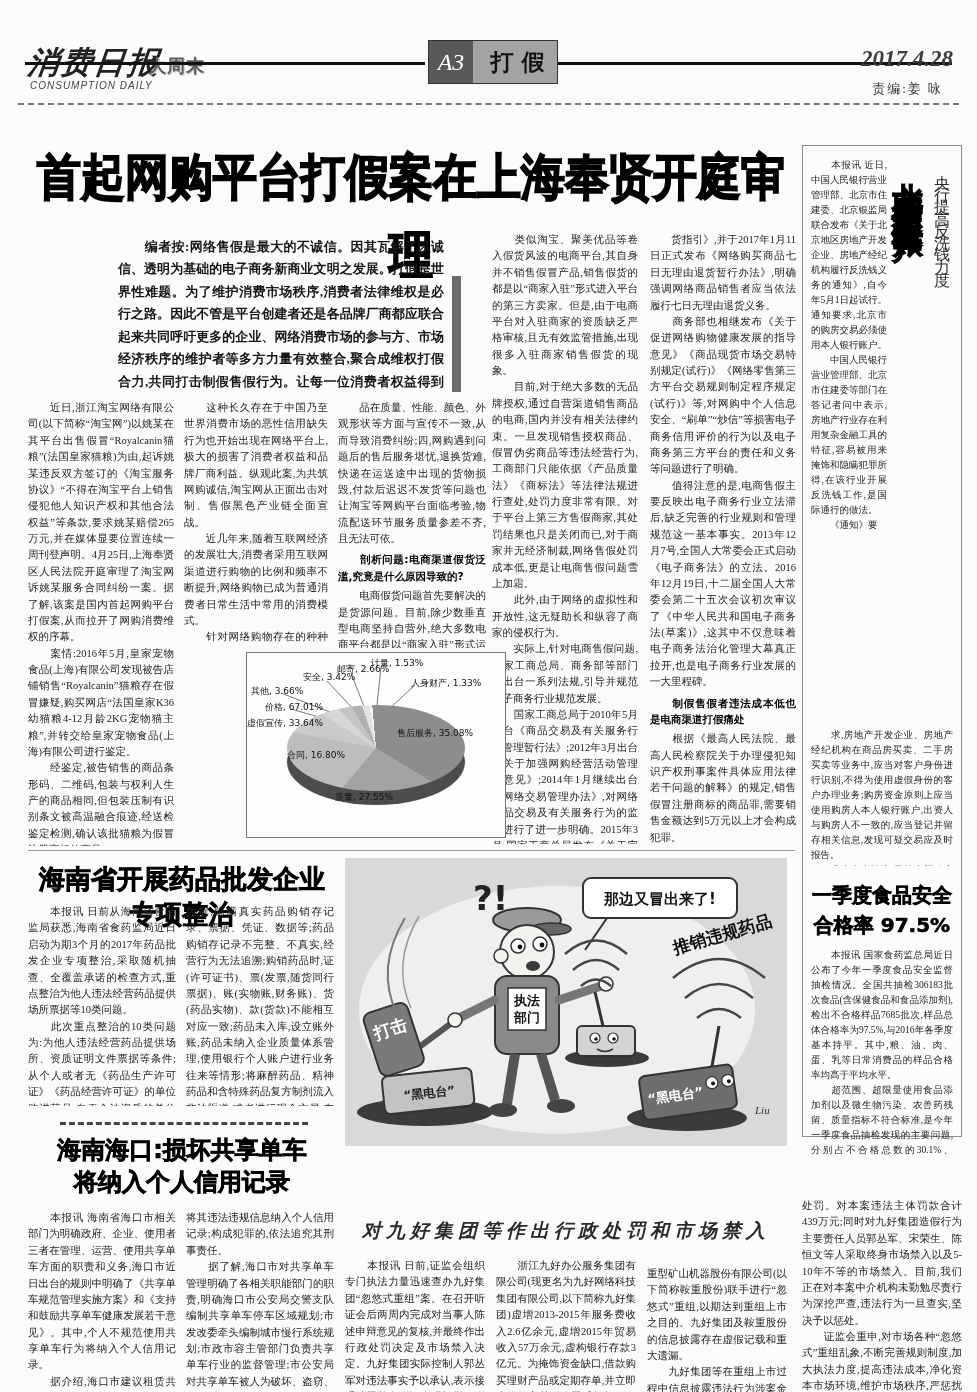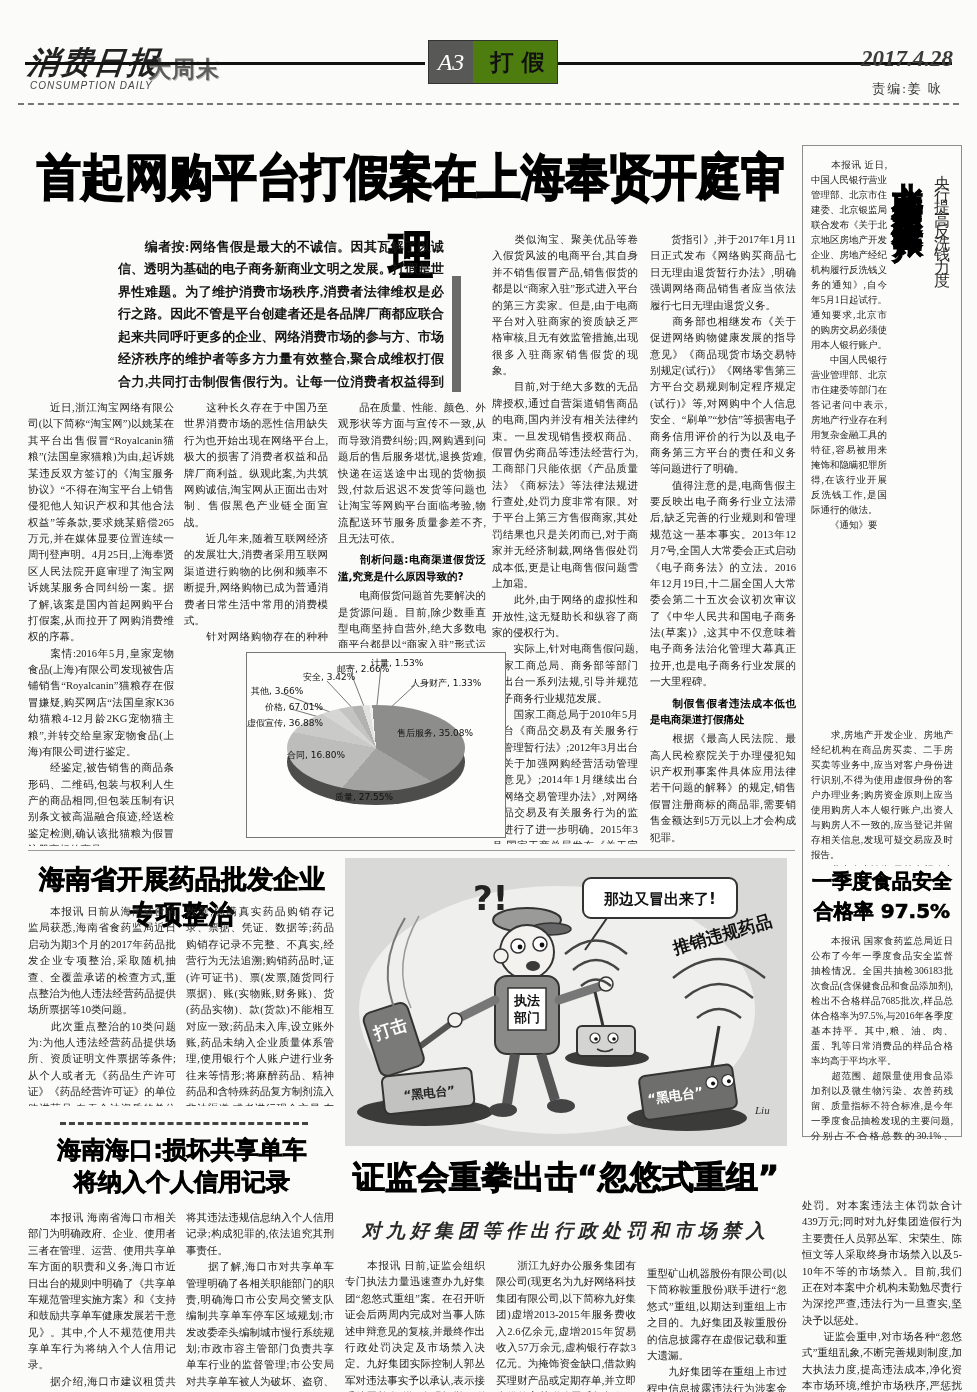--- a/index.html
+++ b/index.html
@@ -9,23 +9,23 @@
 
   
   .masthead{position:absolute;left:0;top:0;width:977px;height:115px;}
   .mast-rule-l{position:absolute;left:25px;top:62px;width:400px;height:3px;background:#111;}
   .mast-rule-r{position:absolute;left:557px;top:62px;width:395px;height:3px;background:#111;}
   .mast-dashed{position:absolute;left:18px;top:103px;width:941px;border-top:2px dashed #777;}
   .logo{position:absolute;left:28px;top:42px;font-size:31px;font-weight:900;font-style:italic;
         letter-spacing:2px;color:#222;transform:skewX(-6deg);}
   .logo-sub{position:absolute;left:30px;top:80px;font-size:10px;font-style:italic;letter-spacing:1px;color:#444;
         font-family:"Liberation Sans",sans-serif;}
-  .badge-weekend{position:absolute;left:148px;top:54px;font-size:23px;font-weight:900;color:#5d5d5b;
+  .badge-weekend{position:absolute;left:148px;top:54px;font-size:18px;font-weight:900;color:#5d5d5b;
         letter-spacing:1px;font-family:"DejaVu Sans",sans-serif;text-shadow:1px 1px 0 #bbb;}
-  .secbox{position:absolute;left:428px;top:40px;height:44px;display:flex;border:1px solid #333;background:#4d7c0f;}
+  .secbox{position:absolute;left:428px;top:40px;height:44px;display:flex;border:1px solid #333;background:#a3a3a3;}
   .secbox .a3{width:44px;background:#585856;color:#fff;font-size:24px;font-style:italic;
         display:flex;align-items:center;justify-content:center;font-family:"Liberation Serif",serif;}
   .secbox .sec{width:84px;display:flex;align-items:center;justify-content:center;font-size:23px;font-weight:900;
         letter-spacing:8px;padding-left:13px;color:#111;font-family:"DejaVu Sans",sans-serif;}
   .issue-date{position:absolute;right:24px;top:46px;font-size:23px;font-style:italic;font-weight:bold;color:#3c3c3a;}
   .editor-credit{position:absolute;right:34px;top:80px;font-size:13px;color:#333;letter-spacing:2px;}
 
   
   .lead-headline{position:absolute;left:26px;top:138px;width:770px;text-align:center;font-size:44px;line-height:1.6;
         font-weight:900;color:#000;font-family:"DejaVu Sans",sans-serif;letter-spacing:0px;
@@ -82,21 +82,21 @@
   
   .sidebar{position:absolute;left:802px;top:145px;width:160px;height:992px;border:1px solid #8d8d8b;
         background:#fcfcfa;padding:12px 8px 8px 8px;}
   .sb-toprow{display:flex;height:562px;overflow:hidden;}
   .sb-body{font-size:9.5px;line-height:1.58;text-align:justify;white-space:pre-line;color:#222;overflow:hidden;}
   .sb-body1{width:76px;height:560px;}
   .sb-headline{writing-mode:vertical-rl;font-size:31px;font-weight:900;letter-spacing:4px;line-height:1.1;
         color:#000;font-family:"DejaVu Sans",sans-serif;-webkit-text-stroke:0.8px #000;margin-left:4px;}
   .sb-kicker{writing-mode:vertical-rl;font-size:16px;letter-spacing:12px;color:#2c2c2a;margin-left:6px;padding-top:4px;}
   .sb-body2{margin-top:8px;height:138px;}
-  .food-title{text-align:center;font-size:20px;font-weight:900;line-height:1.5;color:#000;
+  .food-title{margin-top:14px;text-align:center;font-size:20px;font-weight:900;line-height:1.5;color:#000;
         font-family:"DejaVu Sans",sans-serif;white-space:pre-line;-webkit-text-stroke:0.6px #000;}
   .food-body{margin-top:8px;height:212px;}
 </style>
 </head>
 <body>
 
 <div class="page" data-name="newspaper-page">
 
   <div class="masthead" data-name="masthead">
     <div class="logo" data-name="newspaper-logo">消费日报</div>
@@ -151,21 +151,21 @@
         <line x1="80" y1="28" x2="110" y2="60"></line>
         <line x1="104" y1="20" x2="118" y2="56"></line>
         <line x1="134" y1="14" x2="130" y2="52"></line>
         <line x1="168" y1="32" x2="142" y2="56"></line>
       </g>
     </svg>
     <div class="pie-side" data-name="pie-side"></div>
     <div class="pie-top" data-name="pie-top" style="background: conic-gradient(from -5deg, rgb(236, 236, 234) -5deg, rgb(236, 236, 234) -0.212deg, rgb(141, 141, 139) -0.212deg, rgb(141, 141, 139) 126.076deg, rgb(163, 163, 161) 126.076deg, rgb(163, 163, 161) 225.256deg, rgb(189, 189, 187) 225.256deg, rgb(189, 189, 187) 285.736deg, rgb(202, 202, 200) 285.736deg, rgb(202, 202, 200) 307.084deg, rgb(214, 214, 212) 307.084deg, rgb(214, 214, 212) 321.088deg, rgb(196, 196, 194) 321.088deg, rgb(196, 196, 194) 334.264deg, rgb(178, 178, 176) 334.264deg, rgb(178, 178, 176) 346.576deg, rgb(226, 226, 224) 346.576deg, rgb(226, 226, 224) 356.152deg, rgb(242, 242, 240) 356.152deg, rgb(242, 242, 240) 361.66deg);"></div>
     <div class="pie-label" style="left:4px;top:32px" data-name="pie-label-other">其他, 3.66%</div>
     <div class="pie-label" style="left:18px;top:48px" data-name="pie-label-price">价格, 67.01%</div>
-    <div class="pie-label" style="left:0px;top:64px" data-name="pie-label-false-ad">虚假宣传, 36.88%</div>
+    <div class="pie-label" style="left:0px;top:64px" data-name="pie-label-false-ad">虚假宣传, 33.64%</div>
     <div class="pie-label" style="left:56px;top:18px" data-name="pie-label-safety">安全, 3.42%</div>
     <div class="pie-label" style="left:90px;top:10px" data-name="pie-label-shipping">邮寄, 2.66%</div>
     <div class="pie-label" style="left:124px;top:4px" data-name="pie-label-measure">计量, 1.53%</div>
     <div class="pie-label" style="left:164px;top:24px" data-name="pie-label-person">人身财产, 1.33%</div>
     <div class="pie-label" style="left:150px;top:74px" data-name="pie-label-aftersale">售后服务, 35.08%</div>
     <div class="pie-label" style="left:88px;top:138px" data-name="pie-label-quality">质量, 27.55%</div>
     <div class="pie-label" style="left:40px;top:96px" data-name="pie-label-contract">合同, 16.80%</div>
   </div>
 
   <div class="mid-rule" data-name="section-divider-rule"></div>
@@ -267,21 +267,20 @@
       <path d="M228,112 q23,-20 46,0"></path>
       <path d="M220,96 q31,-27 62,0"></path>
       <path d="M352,160 q22,-18 44,0"></path>
       <path d="M340,140 q34,-28 68,0"></path>
       <path d="M328,120 q46,-38 92,0"></path>
     </g>
     <text x="330" y="96" transform="rotate(-16 330 96)" font-size="17" font-weight="bold" fill="#111" font-family="DejaVu Sans, sans-serif" data-name="wave-banner-text">推销违规药品</text>
     <text x="410" y="256" font-size="11" font-style="italic" fill="#333" font-family="Liberation Serif, serif" data-name="artist-signature">Liu</text>
   </svg>
 
-  <div class="csrc-headline" data-name="csrc-headline">证监会重拳出击“忽悠式重组”</div>
   <div class="csrc-subtitle" data-name="csrc-subtitle">对九好集团等作出行政处罚和市场禁入</div>
   <div class="coltext csrc-c1" data-name="csrc-column-1">　　本报讯 日前,证监会组织专门执法力量迅速查办九好集团“忽悠式重组”案。在召开听证会后两周内完成对当事人陈述申辩意见的复核,并最终作出行政处罚决定及市场禁入决定。九好集团实际控制人郭丛军对违法事实予以承认,表示接受处罚并在听证会现场撤回听证申请。鞍重股份及全体责任人员均未要求听证,除一名独立董事之外的其他责任人员表示不陈述申辩。</div>
   <div class="coltext csrc-c2" data-name="csrc-column-2">　　浙江九好办公服务集团有限公司(现更名为九好网络科技集团有限公司,以下简称九好集团)虚增2013-2015年服务费收入2.6亿余元,虚增2015年贸易收入57万余元,虚构银行存款3亿元。为掩饰资金缺口,借款购买理财产品或定期存单,并立即为借款方关联公司质押担保。九好集团通过上述种种恶劣手段,将自己包装成价值37.1亿元的“优良”资产,与鞍山</div>
   <div class="coltext csrc-c3" data-name="csrc-column-3">重型矿山机器股份有限公司(以下简称鞍重股份)联手进行“忽悠式”重组,以期达到重组上市之目的。九好集团及鞍重股份的信息披露存在虚假记载和重大遗漏。
 　　九好集团等在重组上市过程中信息披露违法行为涉案金额巨大,手段极其恶劣,违法情节特别严重,证监会对九好集团、鞍重股份及主要责任人员在《证券法》规定的范围内顶格</div>
   <div class="coltext csrc-c4" data-name="csrc-column-4">处罚。对本案违法主体罚款合计439万元;同时对九好集团造假行为主要责任人员郭丛军、宋荣生、陈恒文等人采取终身市场禁入以及5-10年不等的市场禁入。目前,我们正在对本案中介机构未勤勉尽责行为深挖严查,违法行为一旦查实,坚决予以惩处。
 　　证监会重申,对市场各种“忽悠式”重组乱象,不断完善规则制度,加大执法力度,提高违法成本,净化资本市场环境,维护市场秩序,严惩扰乱市场秩序的害群之马。对重组造假、将有毒资产注入上市公司的行为绝不姑息。切实优化监管制度,发挥重大资产重组服务供给侧结构性改革的积极作用,支持实体经济发展。</div>
 
   <div class="sidebar" data-name="sidebar-box">
     <div class="sb-toprow" data-name="sidebar-top-article">

